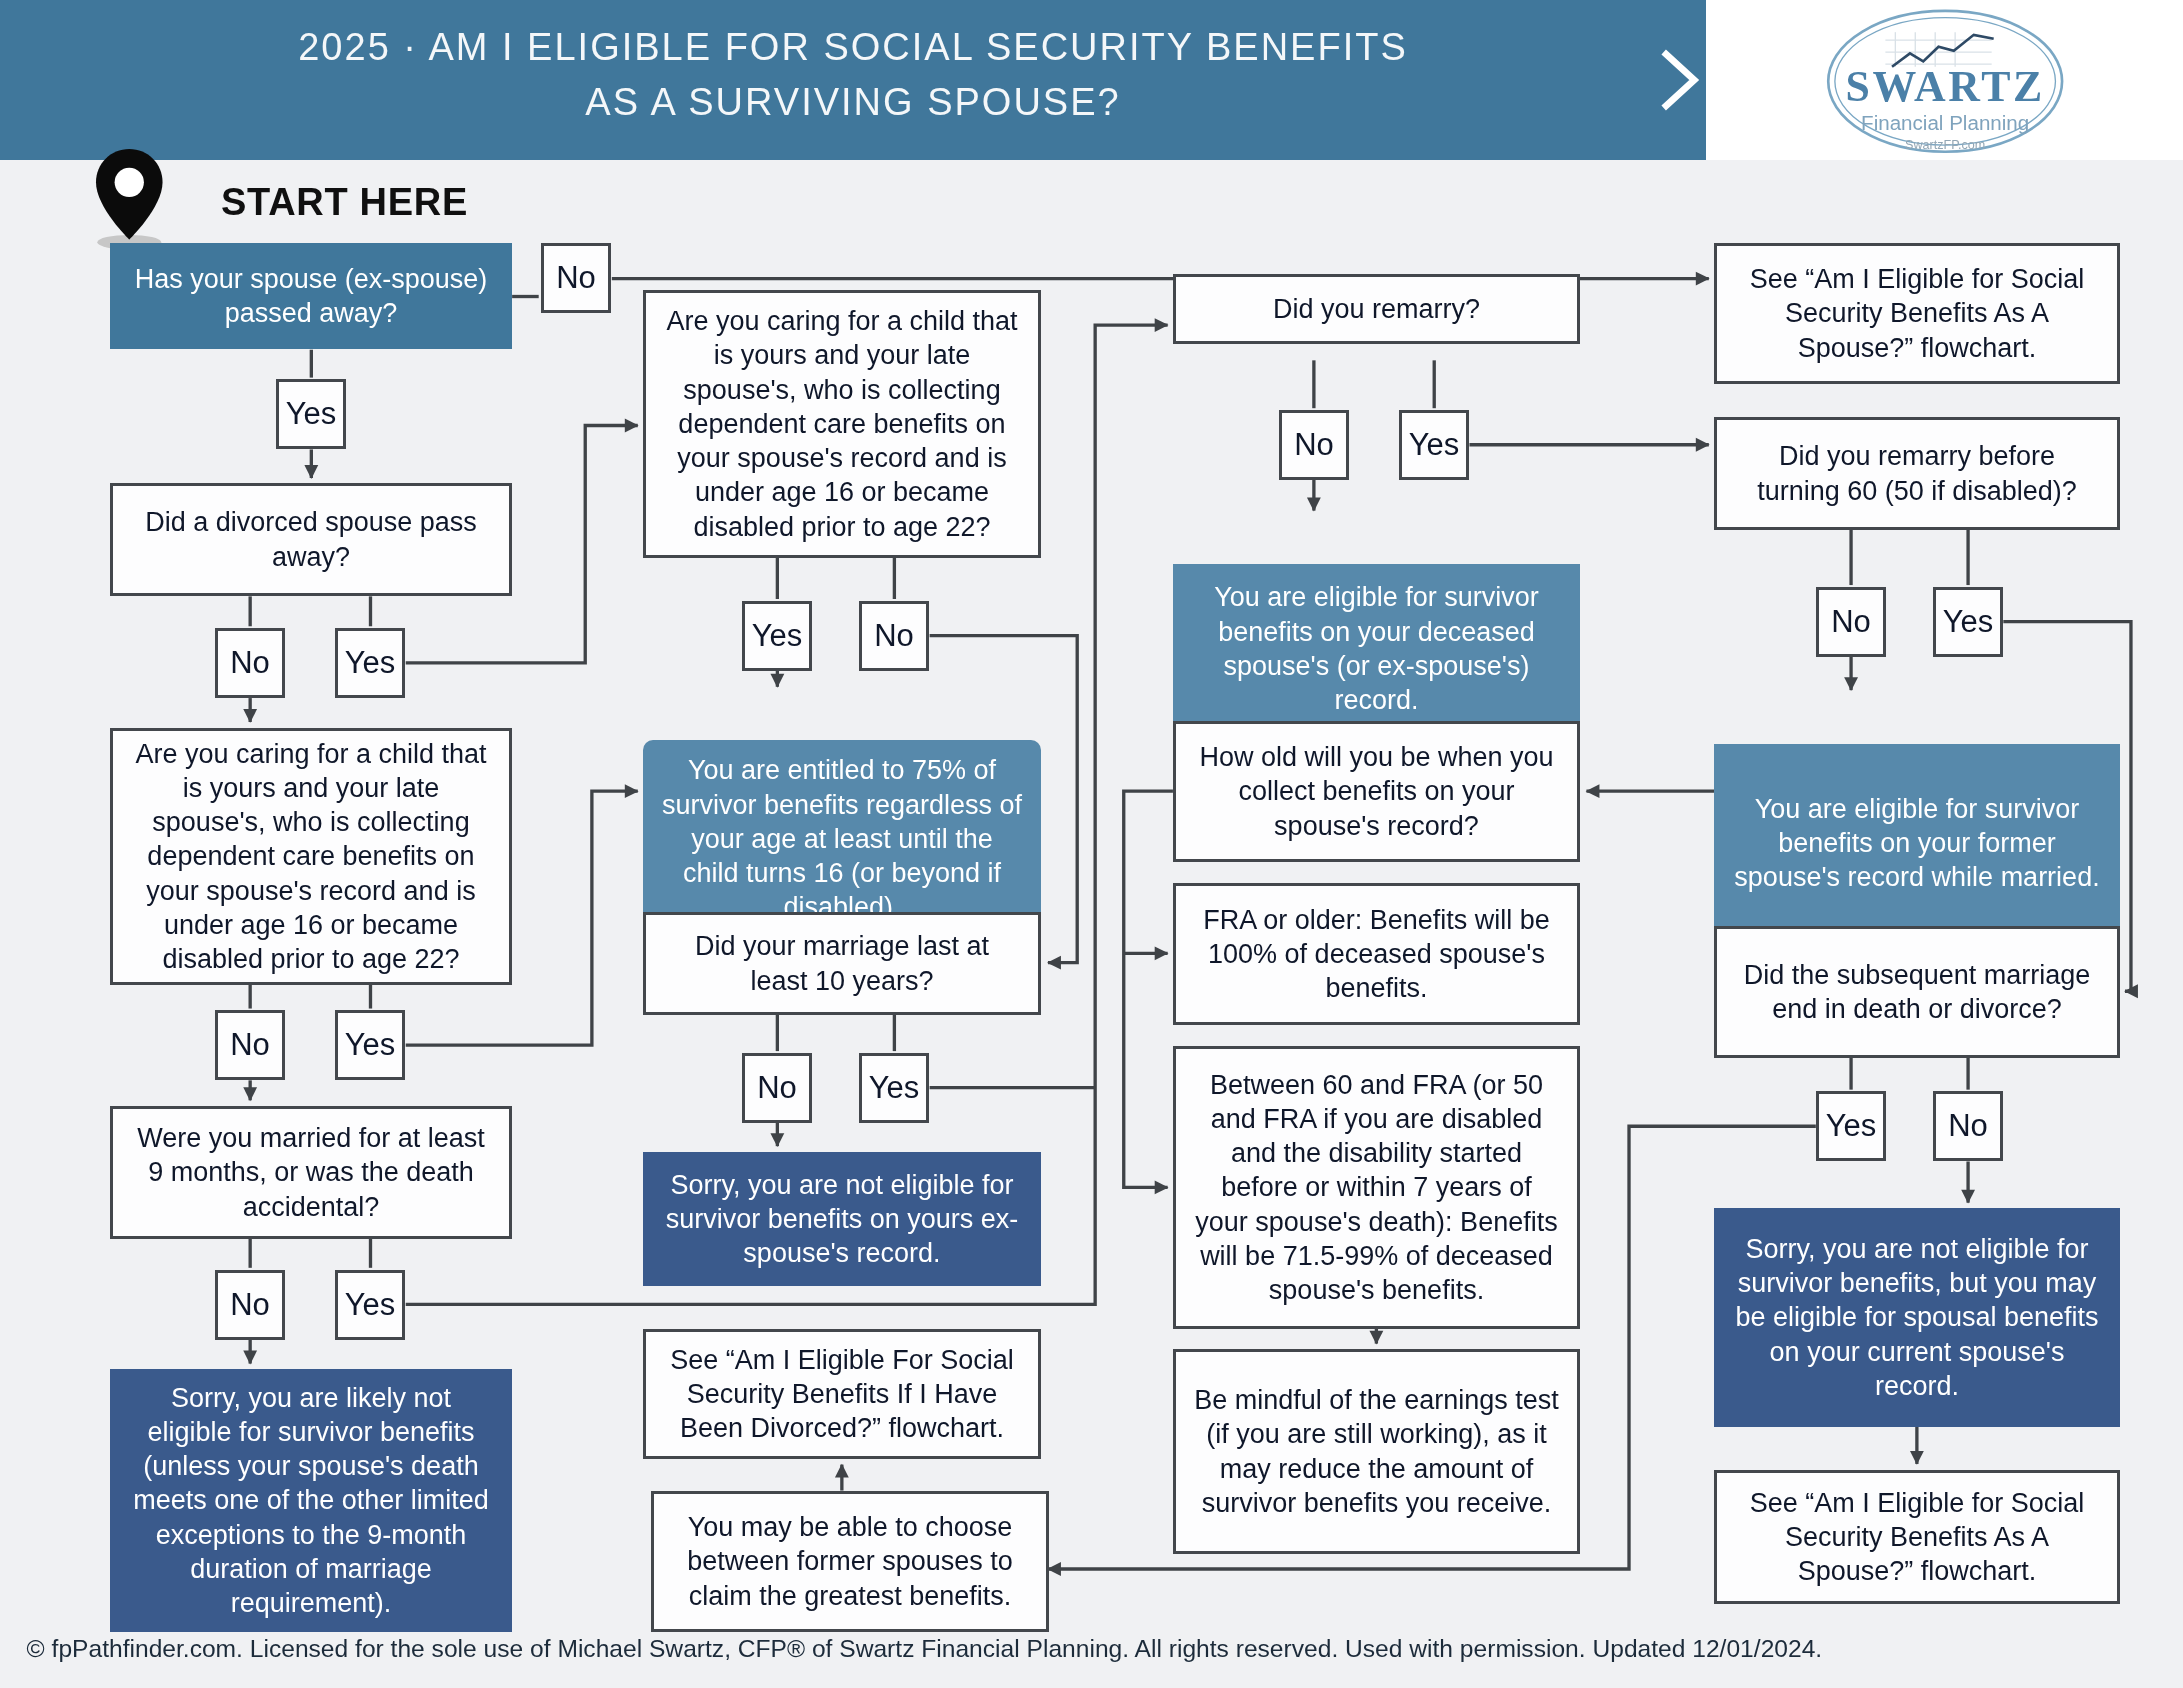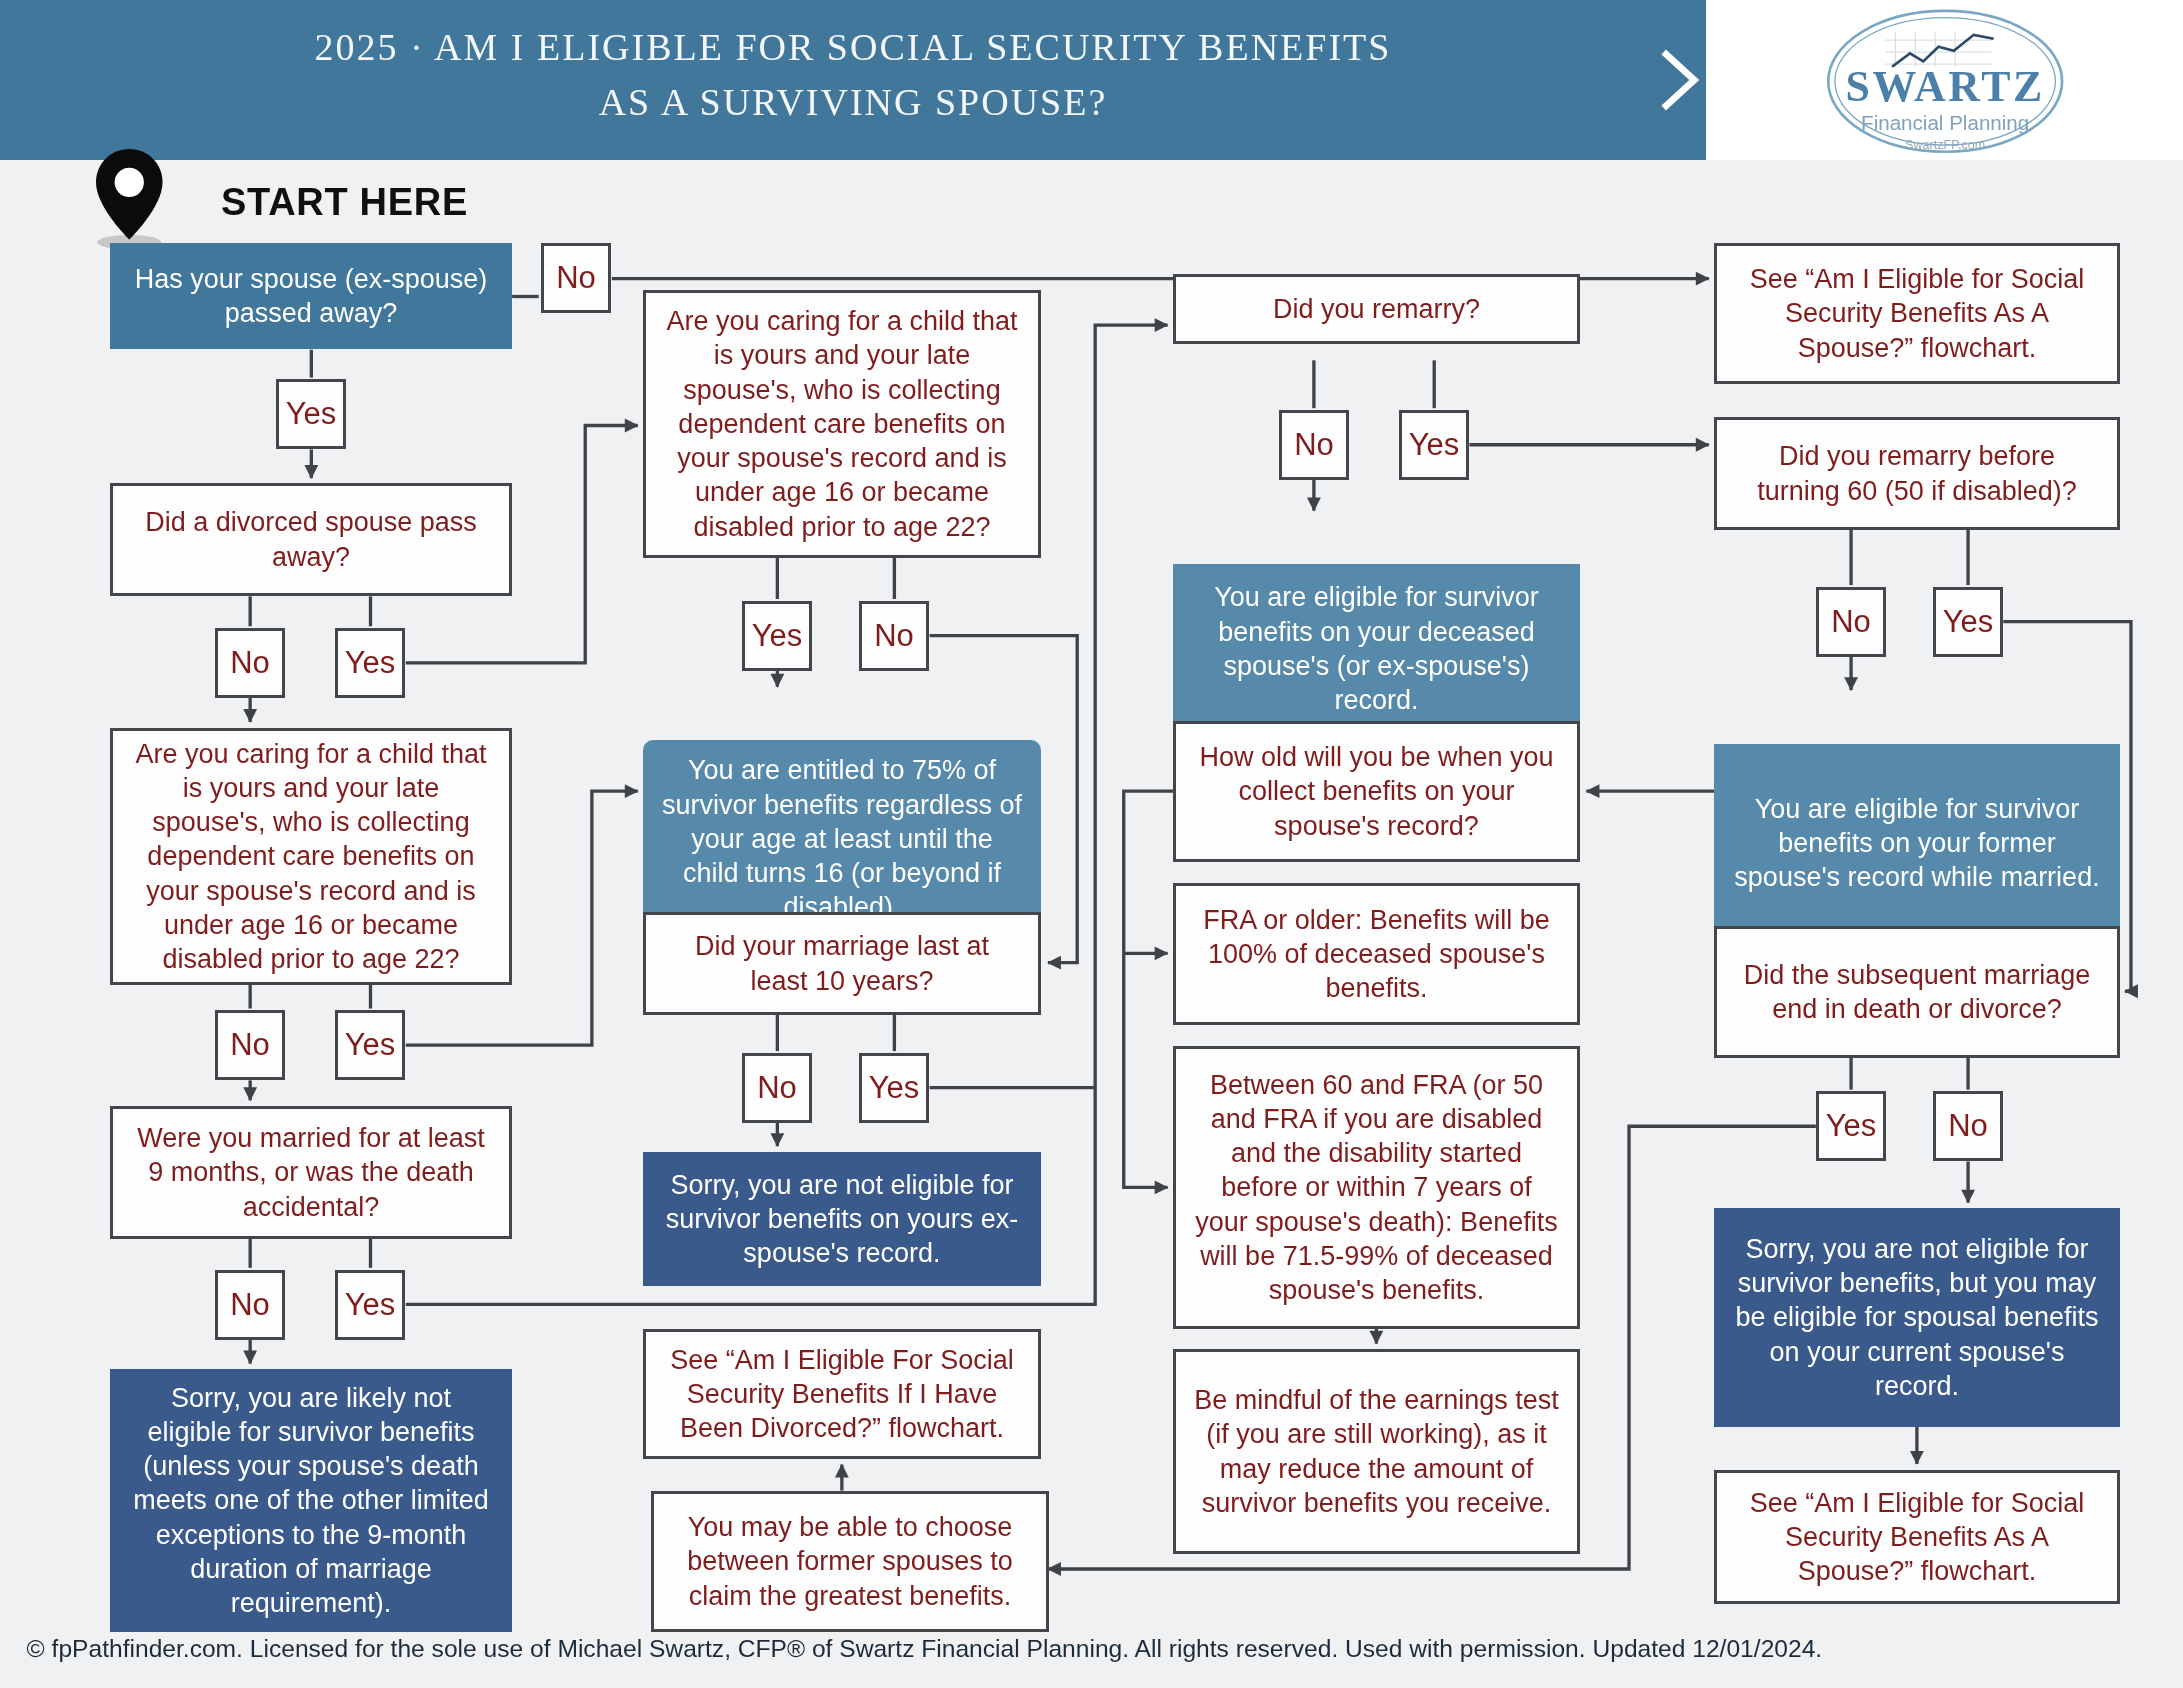--- a/index.html
+++ b/index.html
@@ -1,27 +1,27 @@
 <!DOCTYPE html>
 <html style="font-size:10.6px"><head>
 <meta charset="utf-8">
 <style>
   html,body{margin:0;padding:0;background:#e8eaec;}
   #stage{position:relative;width:2183px;height:1688px;background:#f0f1f3;overflow:hidden;
          font-family:"Liberation Sans","DejaVu Sans",sans-serif;}
   
   .header-band{position:absolute;left:0;top:0;width:1706px;height:160px;background:#40779b;}
   .header-title{position:absolute;left:0;top:20px;width:1706px;text-align:center;color:#f4f7f9;
-                font-size:38px;font-weight:300;letter-spacing:2px;line-height:1.45;font-family:Liberation Serif, serif;}
+                font-size:38px;font-weight:300;letter-spacing:2px;line-height:1.45;}
   .logo-area{position:absolute;left:1706px;top:0;width:477px;height:160px;background:#ffffff;}
   
   .start-label{position:absolute;left:181px;top:181px;font-size:38px;font-weight:bold;color:#101010;letter-spacing:0.7px;margin-left:40px;}
   
   .node{position:absolute;display:flex;align-items:center;justify-content:center;text-align:center;
-        box-sizing:border-box;color:#7f1d1d;font-size:27px;line-height:1.27;padding:5.3px 17.3px;}
+        box-sizing:border-box;color:#0f172a;font-size:27px;line-height:1.27;padding:5.3px 17.3px;}
   .q{background:#fdfdfe;border:3.3px solid #43474c;}
   .yn{background:#fdfdfe;border:3.3px solid #43474c;font-size:31px;padding:0;}
   .tealq{background:#40779b;color:#ffffff;}
   .teal{background:#5789ab;color:#ffffff;margin-top:48px;}
   .navy{background:#3a5a8c;color:#ffffff;}
   svg.overlay{position:absolute;left:0;top:0;z-index:1;}
   .node{z-index:2;}
   .footer-text{position:absolute;left:26.6px;top:1635px;font-size:24.6px;color:#1c2b3a;z-index:2;}
 </style>
 </head>

